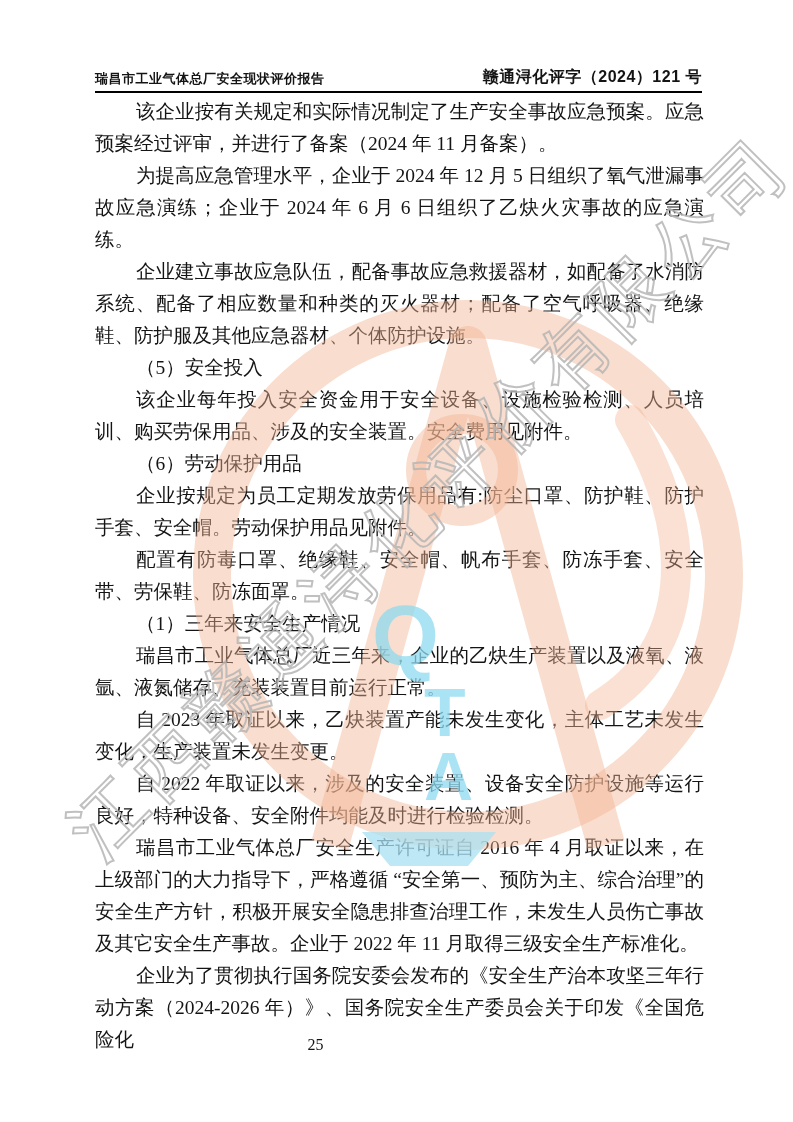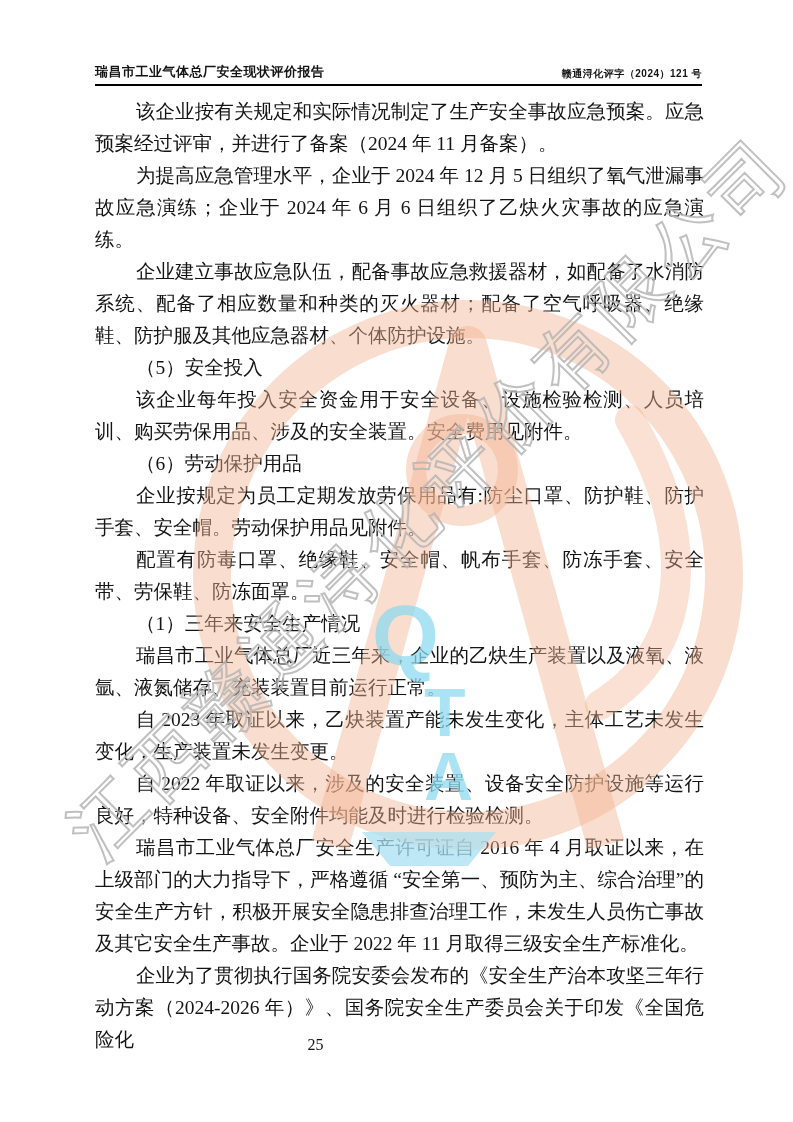--- a/index.html
+++ b/index.html
@@ -15,21 +15,21 @@
   
   .header{
     position:absolute;left:95px;top:47px;width:607px;
     display:flex;justify-content:space-between;align-items:flex-end;
     border-bottom:2px solid #000;
     padding-bottom:3px;
     font-family:"Liberation Sans","DejaVu Sans",sans-serif;
     font-weight:700;
   }
   .header .h-left{font-size:13px;letter-spacing:.5px;}
-  .header .h-right{font-size:10px;letter-spacing:.5px;margin-top:20px;}
+  .header .h-right{font-size:16px;letter-spacing:.5px;margin-top:20px;}
   
   .content{
     position:absolute;left:95px;top:96px;width:609px;
     font-size:19.5px;line-height:32px;
     text-align:justify;
     z-index:1;
   }
   .content p{margin:0;text-indent:2.1em;word-break:break-all;}
   
   .footer{

